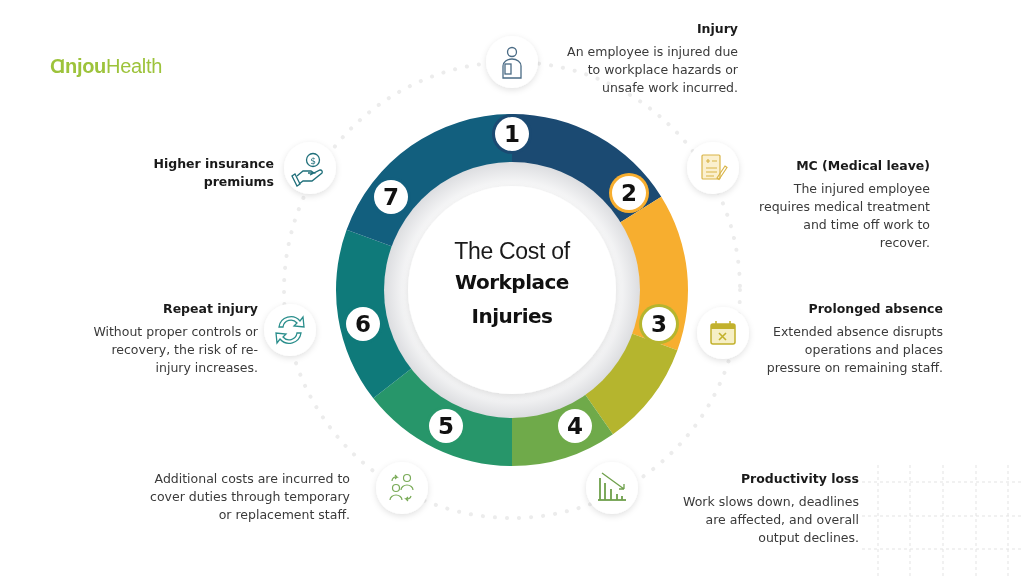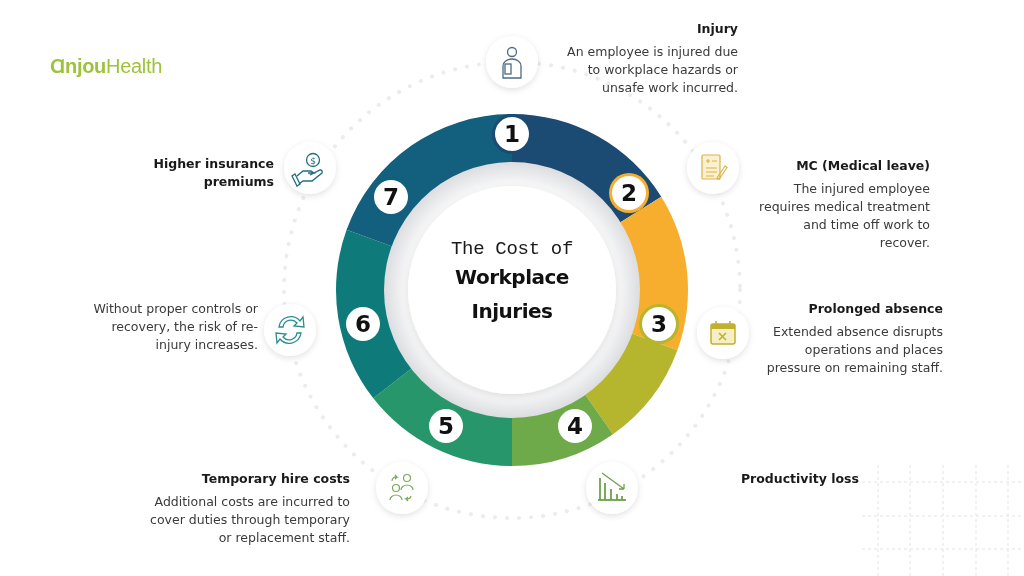--- a/index.html
+++ b/index.html
@@ -5,21 +5,21 @@
   html,body{margin:0;padding:0;}
   body{width:1024px;height:576px;background:#ffffff;position:relative;overflow:hidden;font-family:"DejaVu Sans","Liberation Sans",sans-serif;color:#333;}
   .logo{position:absolute;left:50px;top:55px;font-family:"Liberation Sans",sans-serif;font-size:20px;color:#9dc33b;letter-spacing:-0.3px;}
   .logo b{font-weight:bold;}
   .logo span{font-weight:normal;}
   svg.main{position:absolute;left:0;top:0;}
   .block{position:absolute;font-size:12.5px;line-height:18px;color:#3a3a3a;text-align:right;}
   .block .t{font-weight:bold;color:#1a1a1a;font-size:12.5px;margin-bottom:5px;}
   .block.right{}
   .center-text{position:absolute;left:412px;top:238px;width:200px;text-align:center;}
-  .center-text .sub{font-family:Liberation Mono, monospace;font-size:19px;color:#1a1a1a;font-weight:normal;letter-spacing:-0.3px;}
+  .center-text .sub{font-family:Liberation Sans, sans-serif;font-size:23px;color:#1a1a1a;font-weight:normal;letter-spacing:-0.3px;}
   .center-text .big{font-family:"DejaVu Sans",sans-serif;font-size:20px;font-weight:bold;color:#111;line-height:34px;letter-spacing:-0.5px;}
   .num{position:absolute;width:34px;height:34px;border-radius:50%;background:#fff;text-align:center;line-height:34px;font-family:"DejaVu Sans",sans-serif;font-weight:bold;font-size:23px;color:#111;}
 </style>
 </head>
 <body>
 
 <div class="logo"><b>Ɑnjou</b><span>Health</span></div>
 
 <svg class="main" width="1024" height="576" viewBox="0 0 1024 576">
   <defs>
@@ -130,23 +130,24 @@
 <div class="block" style="left:750px;top:157px;width:180px;">
   <div class="t">MC (Medical leave)</div>
   <div>The injured employee requires medical treatment and time off work to recover.</div>
 </div>
 <div class="block" style="left:763px;top:300px;width:180px;">
   <div class="t">Prolonged absence</div>
   <div>Extended absence disrupts operations and places pressure on remaining staff.</div>
 </div>
 <div class="block" style="left:679px;top:470px;width:180px;">
   <div class="t">Productivity loss</div>
+  <div>Work slows down, deadlines are affected, and overall output declines.</div>
 </div>
 <div class="block right" style="left:150px;top:470px;width:200px;">
-  <div class="t">Temporary hire costs</div>
   <div>Additional costs are incurred to cover duties through temporary or replacement staff.</div>
 </div>
 <div class="block right" style="left:78px;top:300px;width:180px;">
+  <div class="t">Repeat injury</div>
   <div>Without proper controls or recovery, the risk of re-injury increases.</div>
 </div>
 <div class="block right" style="left:84px;top:155px;width:190px;">
   <div class="t">Higher insurance premiums</div>
 </div>
 
 </body></html>

